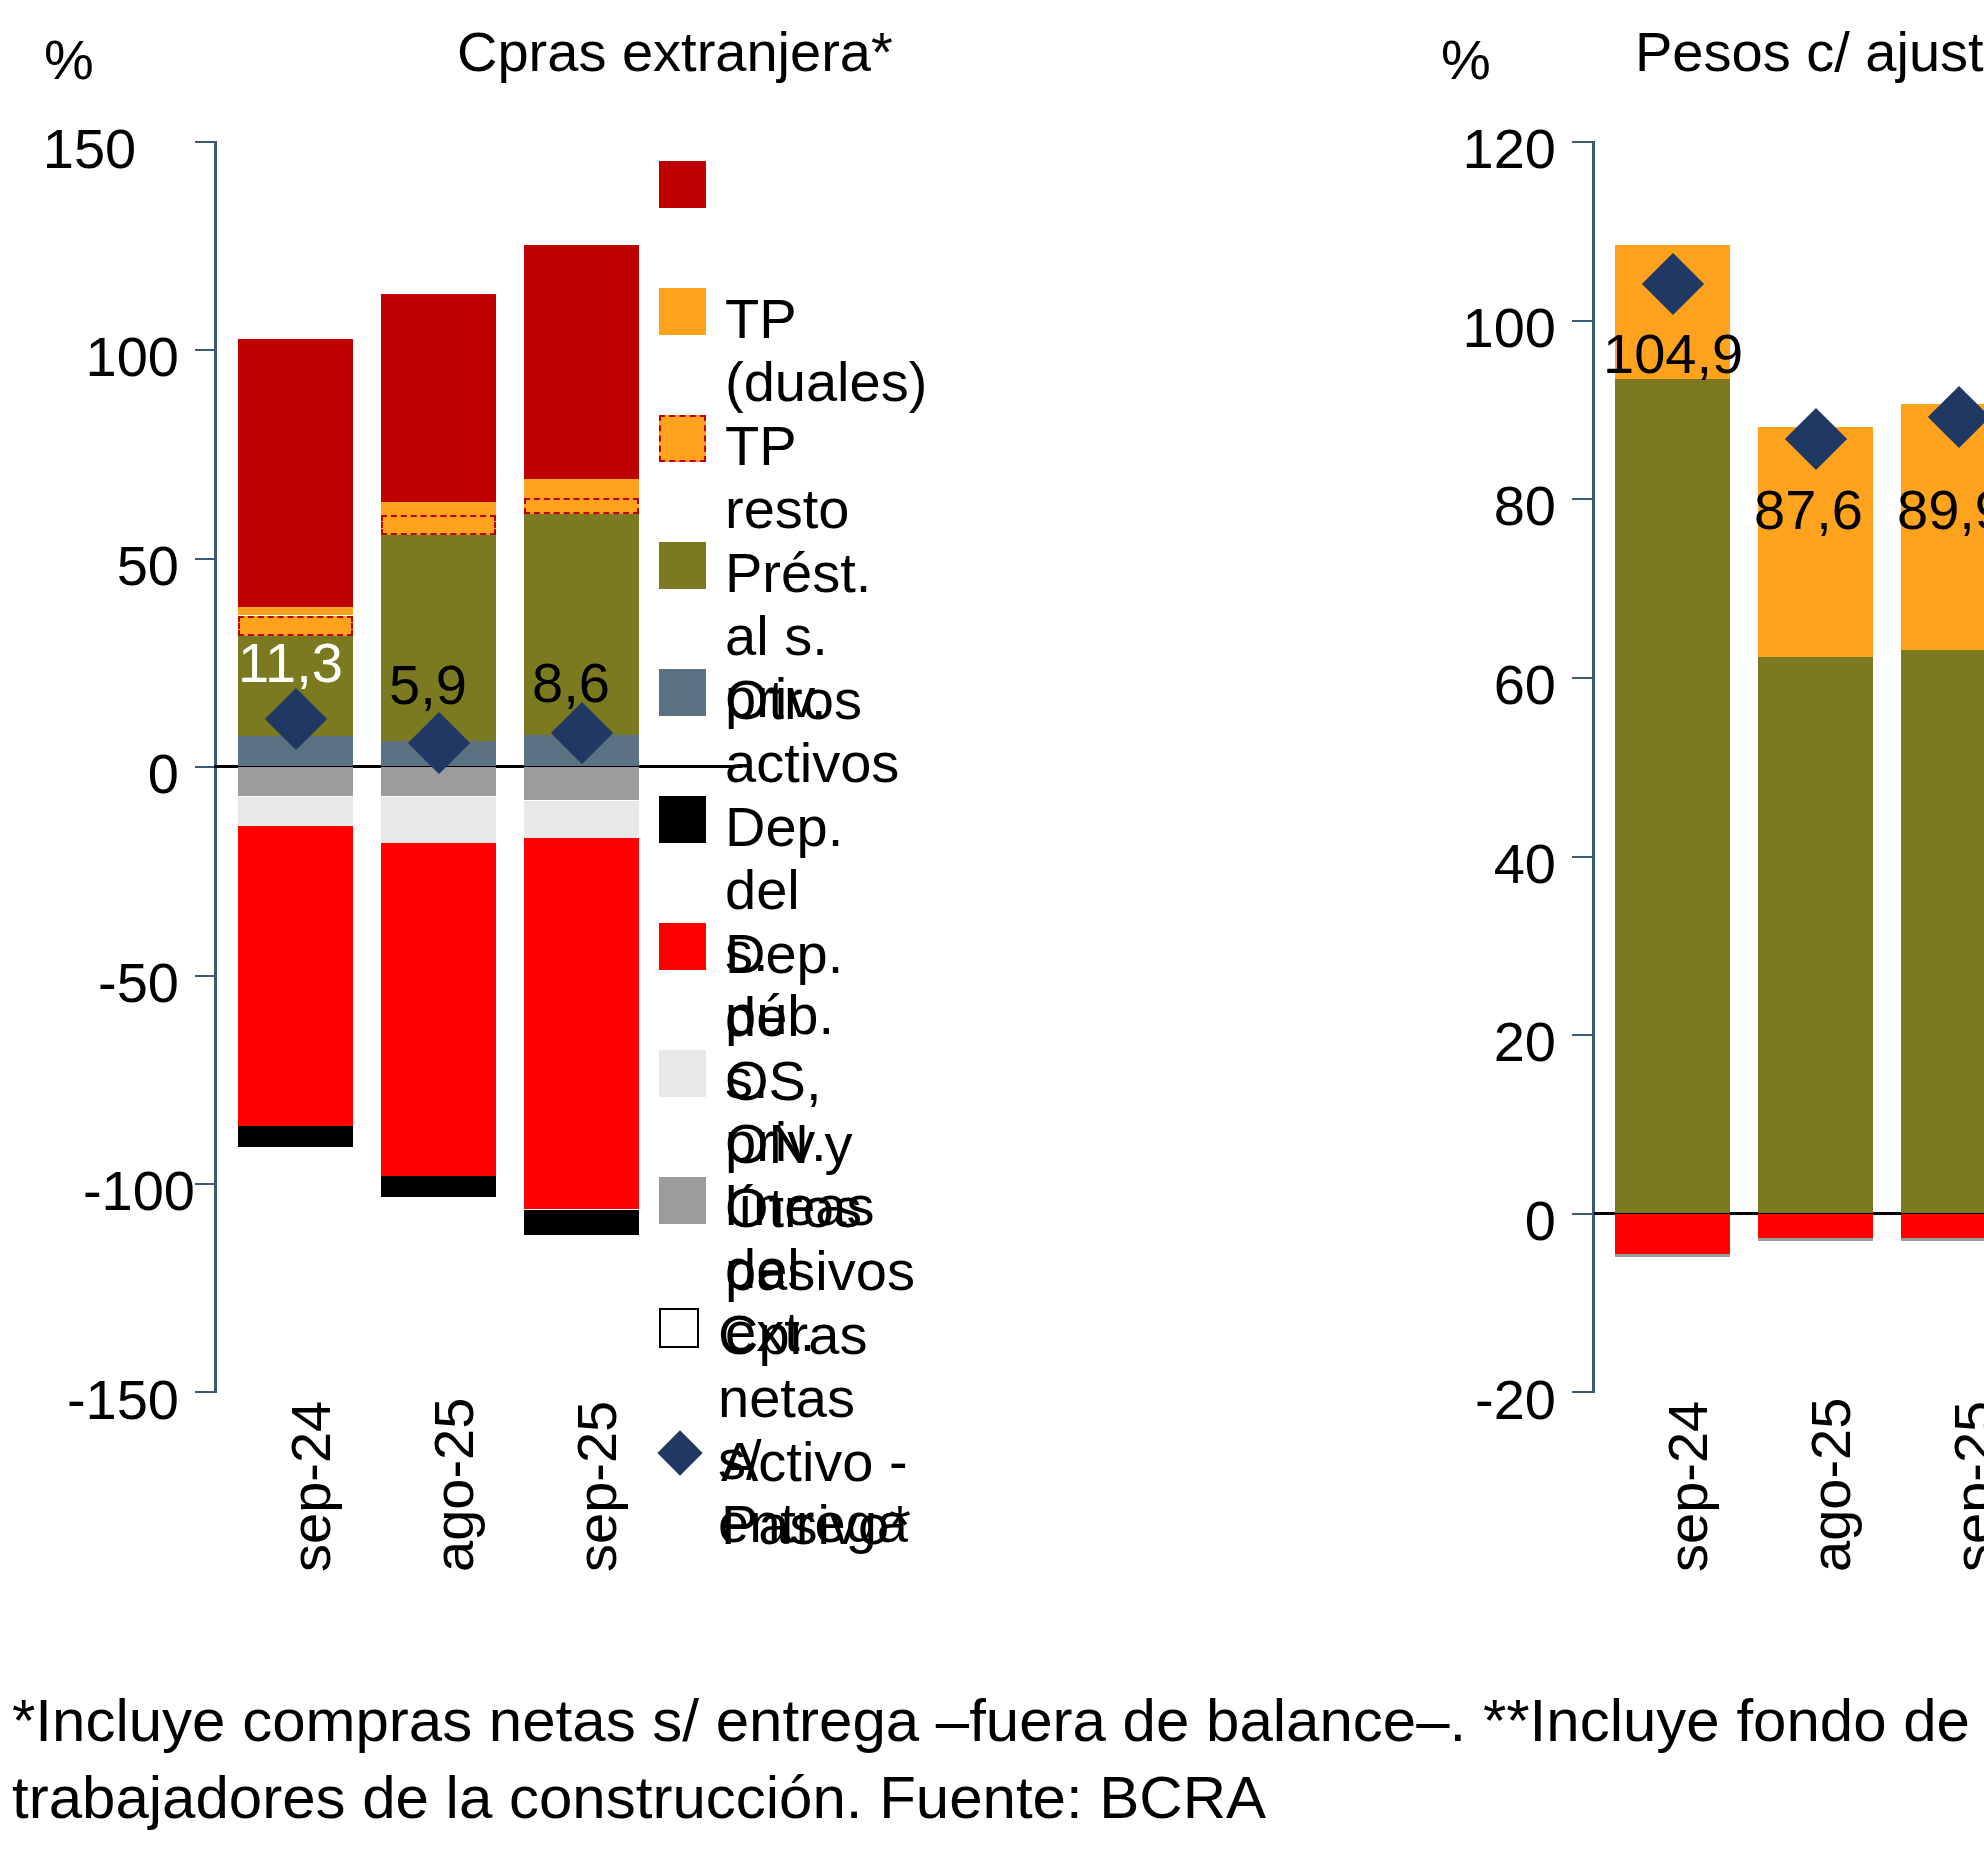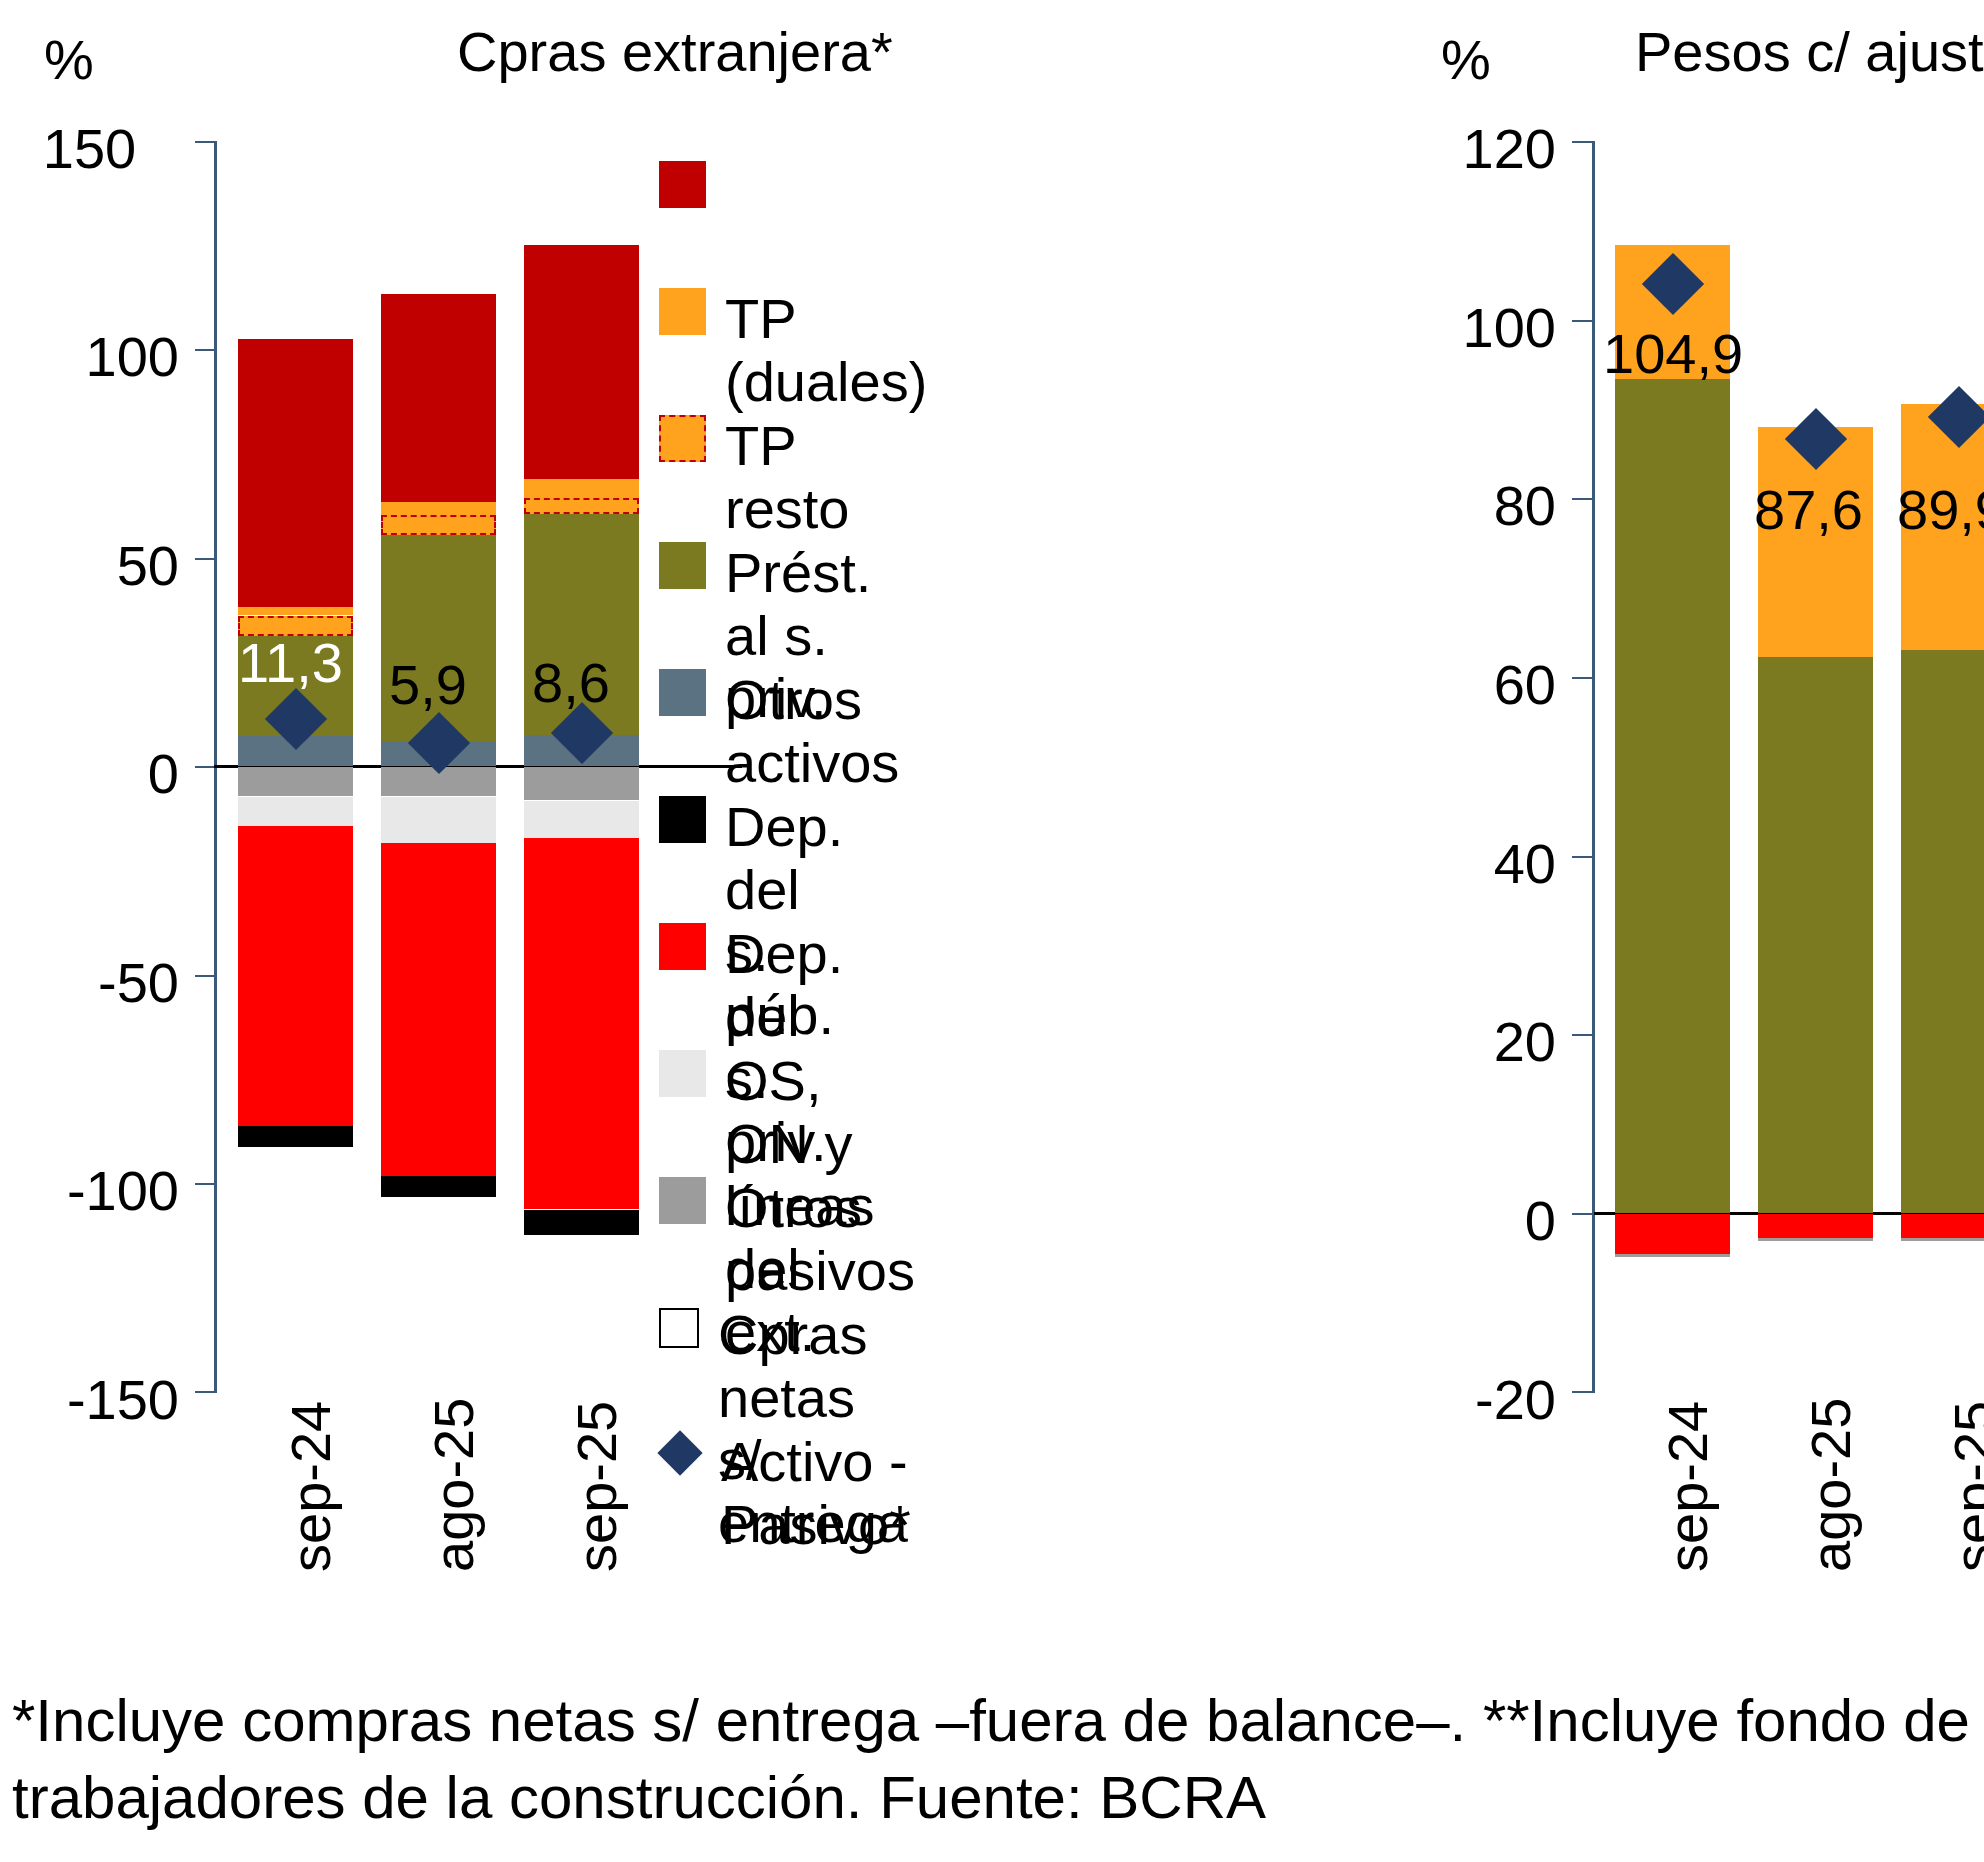--- a/index.html
+++ b/index.html
@@ -67,21 +67,21 @@
 <div class="panel" id="panel-left">
 
   <div class="pct-sym" style="left:44px;top:32px;">%</div>
   <div class="panel-title" style="left:457px;top:24px;">Cpras extranjera*</div>
 
   <div class="axis-label" style="left:0px;top:121px;width:179px;text-align:center;">150</div>
   <div class="axis-label" style="left:0px;top:329px;width:179px;">100</div>
   <div class="axis-label" style="left:0px;top:538px;width:179px;">50</div>
   <div class="axis-label" style="left:0px;top:746px;width:179px;">0</div>
   <div class="axis-label" style="left:0px;top:955px;width:179px;">-50</div>
-  <div class="axis-label" style="left:0px;top:1163px;width:179px;">-100</div>
+  <div class="axis-label" style="left:0px;top:1163px;width:179px;padding-left:16px;">-100</div>
   <div class="axis-label" style="left:0px;top:1372px;width:179px;">-150</div>
 
   <div class="axis-line" style="left:214px;top:141px;width:2.8px;height:1252px;"></div>
   <div class="tick" style="left:195px;top:141px;width:22px;"></div>
   <div class="tick" style="left:195px;top:349px;width:22px;"></div>
   <div class="tick" style="left:195px;top:558px;width:22px;"></div>
   <div class="tick" style="left:195px;top:766px;width:22px;"></div>
   <div class="tick" style="left:195px;top:975px;width:22px;"></div>
   <div class="tick" style="left:195px;top:1183px;width:22px;"></div>
   <div class="tick" style="left:195px;top:1391px;width:22px;"></div>

